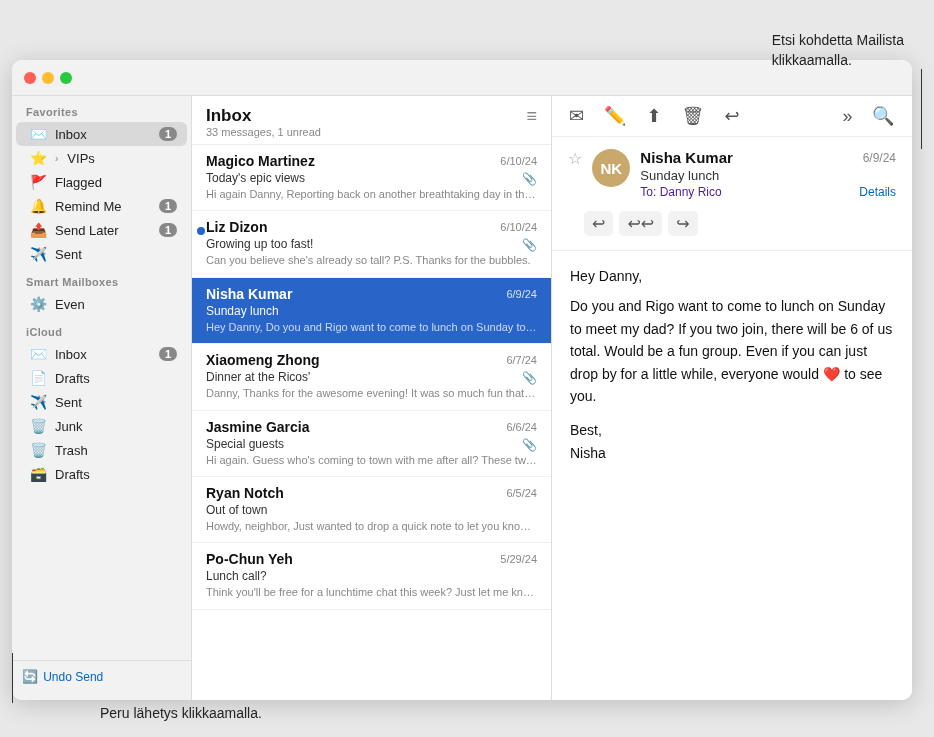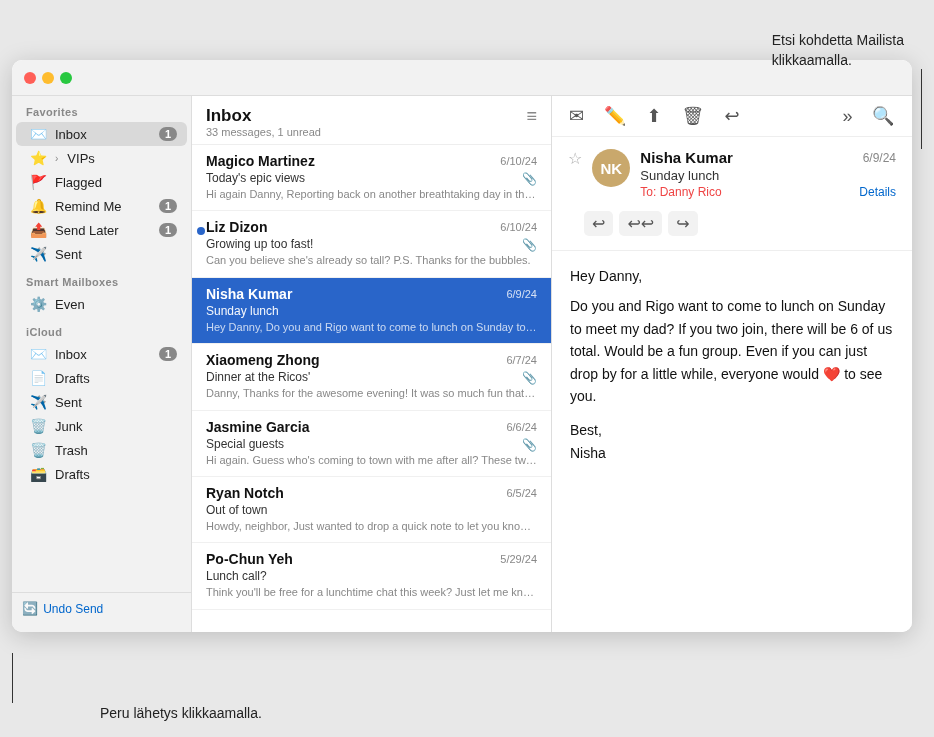--- a/index.html
+++ b/index.html
@@ -48,21 +48,21 @@
       height: 50px;
       background: #333;
     }
 
     
     .app-window {
       position: absolute;
       top: 60px;
       left: 12px;
       width: 900px;
-      height: 572px;
+      height: 640px;
       background: #fff;
       border-radius: 10px;
       box-shadow: 0 4px 24px rgba(0,0,0,0.18);
       display: flex;
       flex-direction: column;
       overflow: hidden;
     }
 
     
     .title-bar {
@@ -362,21 +362,21 @@
       margin-top: 2px;
     }
     .detail-to-line {
       display: flex;
       align-items: center;
       justify-content: space-between;
       margin-top: 2px;
     }
     .detail-to {
       font-size: 12px;
-      color: #ef4444;
+      color: #4c1d95;
     }
     .detail-details-link {
       font-size: 12px;
       color: #0066cc;
       cursor: pointer;
     }
     .star-icon {
       font-size: 16px;
       color: #aaa;
       cursor: pointer;

